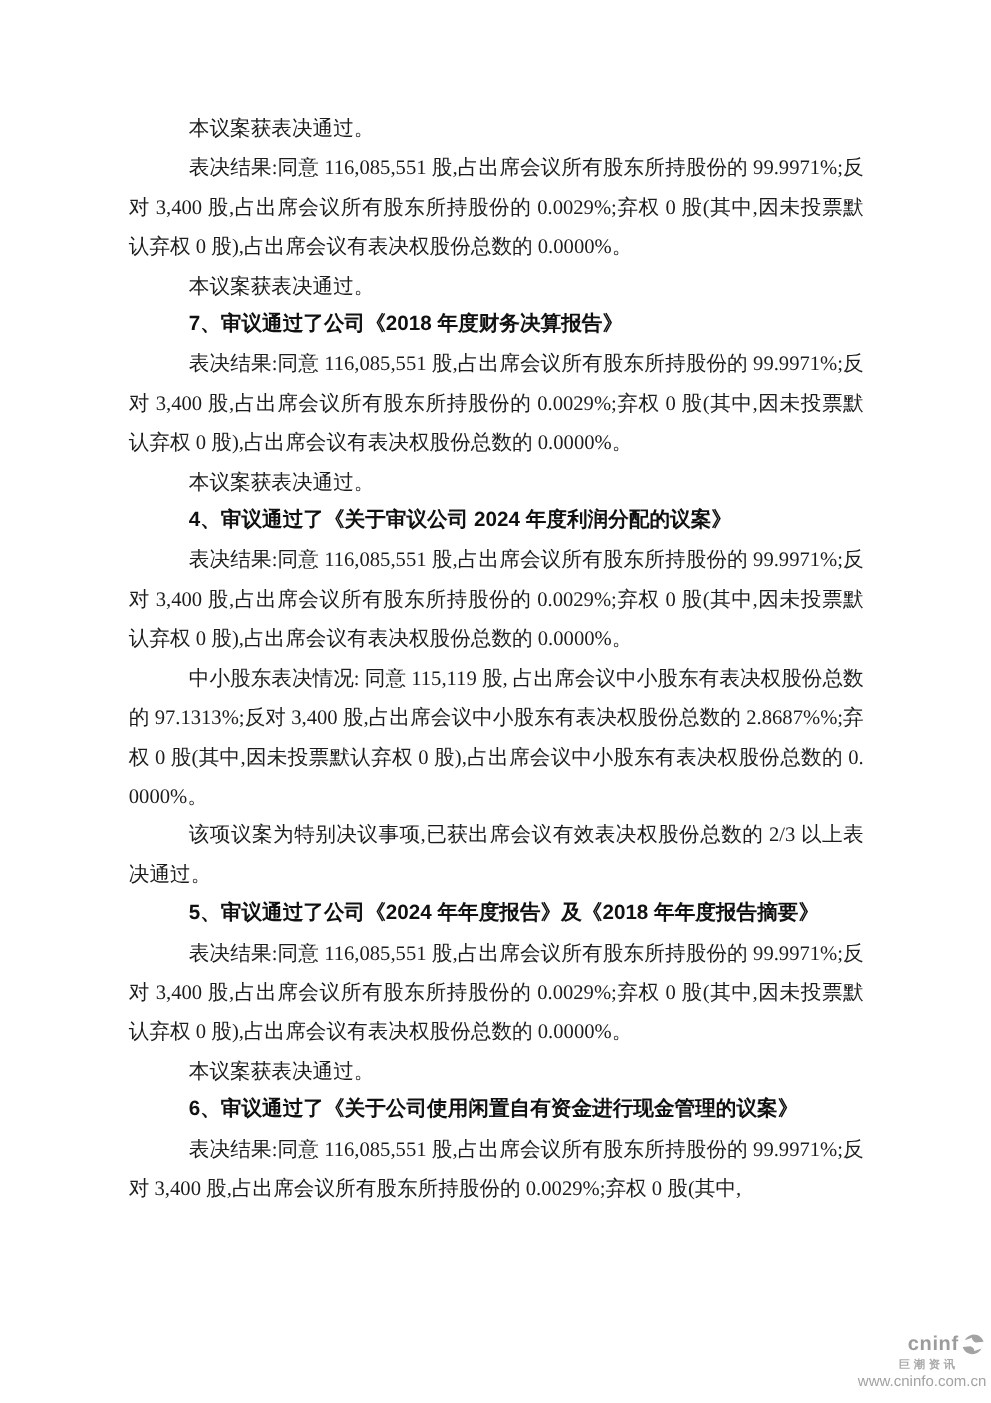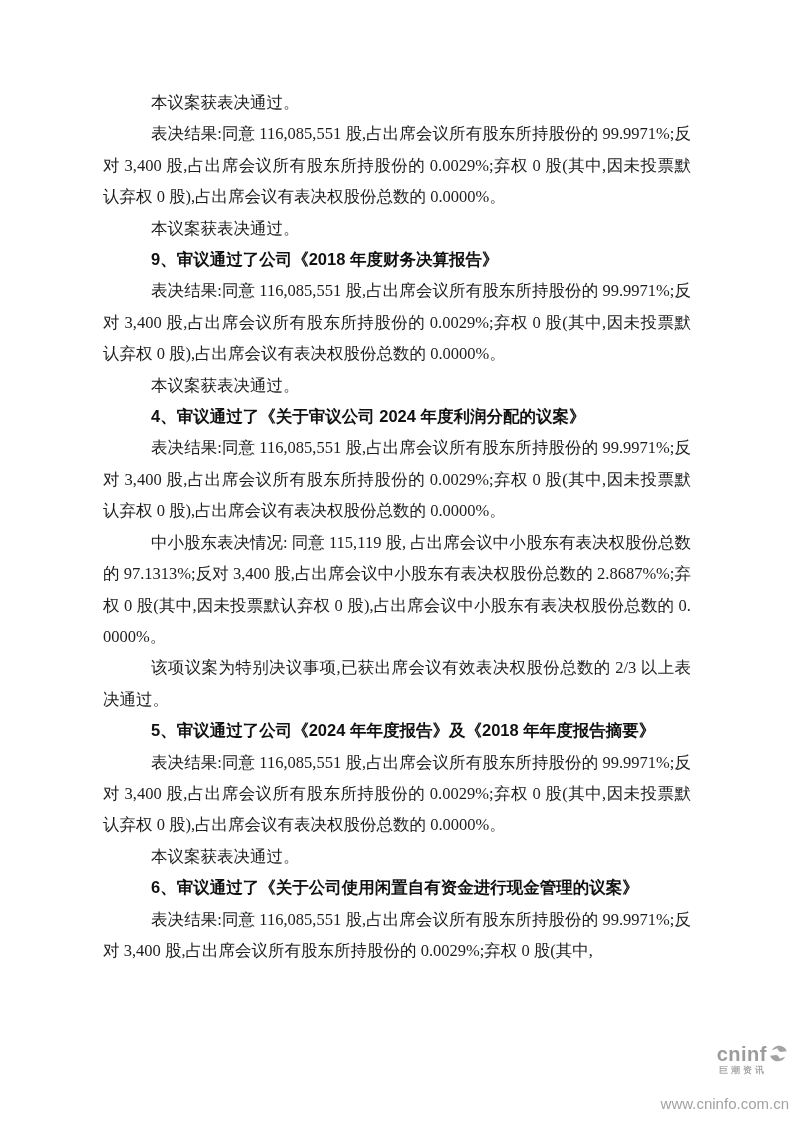--- a/index.html
+++ b/index.html
@@ -49,53 +49,53 @@
     user-select: none;
   }
   .watermark .brandrow {
     display: flex;
     align-items: center;
     justify-content: flex-end;
     gap: 1px;
   }
   .watermark .brand {
     font-weight: bold;
-    font-size: 20px;
+    font-size: 16px;
     letter-spacing: 0.5px;
     color: #9c9c9c;
   }
   .watermark .swirl {
     display: inline-block;
     width: 21px;
     height: 21px;
   }
   .watermark .brand-cn {
     font-size: 9px;
     letter-spacing: 3px;
     color: #a9a9a9;
     margin-top: 1px;
     margin-right: 22px;
     font-weight: bold;
   }
   .watermark .url {
-    font-size: 15px;
+    font-size: 12px;
     color: #a2a2a2;
-    margin-top: 20px;
+    margin-top: 2px;
   }
 </style>
 </head>
 <body>
 
 <div class="page">
 
   <div class="content">
     <p class="para">本议案获表决通过。</p>
     <p class="para">表决结果:同意 116,085,551 股,占出席会议所有股东所持股份的 99.9971%;反对 3,400 股,占出席会议所有股东所持股份的 0.0029%;弃权 0 股(其中,因未投票默认弃权 0 股),占出席会议有表决权股份总数的 0.0000%。</p>
     <p class="para">本议案获表决通过。</p>
-    <p class="heading">9、审议通过了公司《2018 年度财务决算报告》</p>
+    <p class="heading">7、审议通过了公司《2018 年度财务决算报告》</p>
     <p class="para">表决结果:同意 116,085,551 股,占出席会议所有股东所持股份的 99.9971%;反对 3,400 股,占出席会议所有股东所持股份的 0.0029%;弃权 0 股(其中,因未投票默认弃权 0 股),占出席会议有表决权股份总数的 0.0000%。</p>
     <p class="para">本议案获表决通过。</p>
     <p class="heading">4、审议通过了《关于审议公司 2024 年度利润分配的议案》</p>
     <p class="para">表决结果:同意 116,085,551 股,占出席会议所有股东所持股份的 99.9971%;反对 3,400 股,占出席会议所有股东所持股份的 0.0029%;弃权 0 股(其中,因未投票默认弃权 0 股),占出席会议有表决权股份总数的 0.0000%。</p>
     <p class="para">中小股东表决情况: 同意 115,119 股, 占出席会议中小股东有表决权股份总数的 97.1313%;反对 3,400 股,占出席会议中小股东有表决权股份总数的 2.8687%%;弃权 0 股(其中,因未投票默认弃权 0 股),占出席会议中小股东有表决权股份总数的 0.0000%。</p>
     <p class="para">该项议案为特别决议事项,已获出席会议有效表决权股份总数的 2/3 以上表决通过。</p>
     <p class="heading">5、审议通过了公司《2024 年年度报告》及《2018 年年度报告摘要》</p>
     <p class="para">表决结果:同意 116,085,551 股,占出席会议所有股东所持股份的 99.9971%;反对 3,400 股,占出席会议所有股东所持股份的 0.0029%;弃权 0 股(其中,因未投票默认弃权 0 股),占出席会议有表决权股份总数的 0.0000%。</p>
     <p class="para">本议案获表决通过。</p>
     <p class="heading">6、审议通过了《关于公司使用闲置自有资金进行现金管理的议案》</p>

